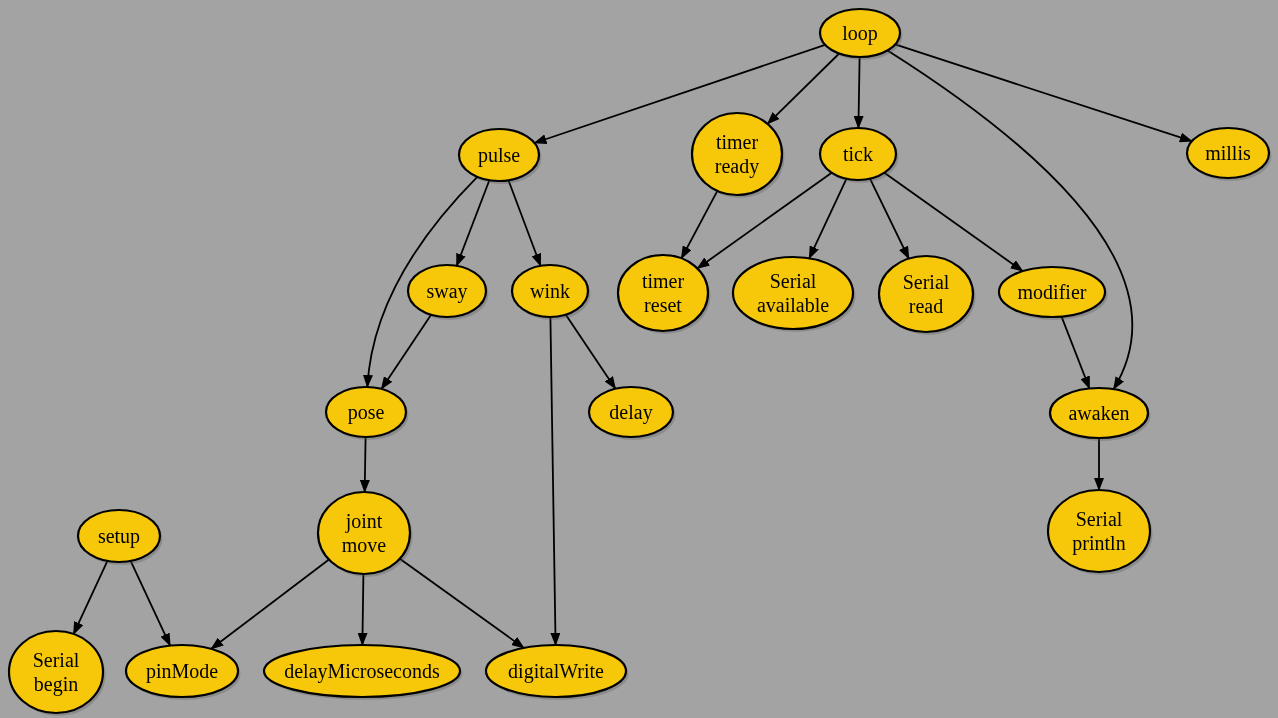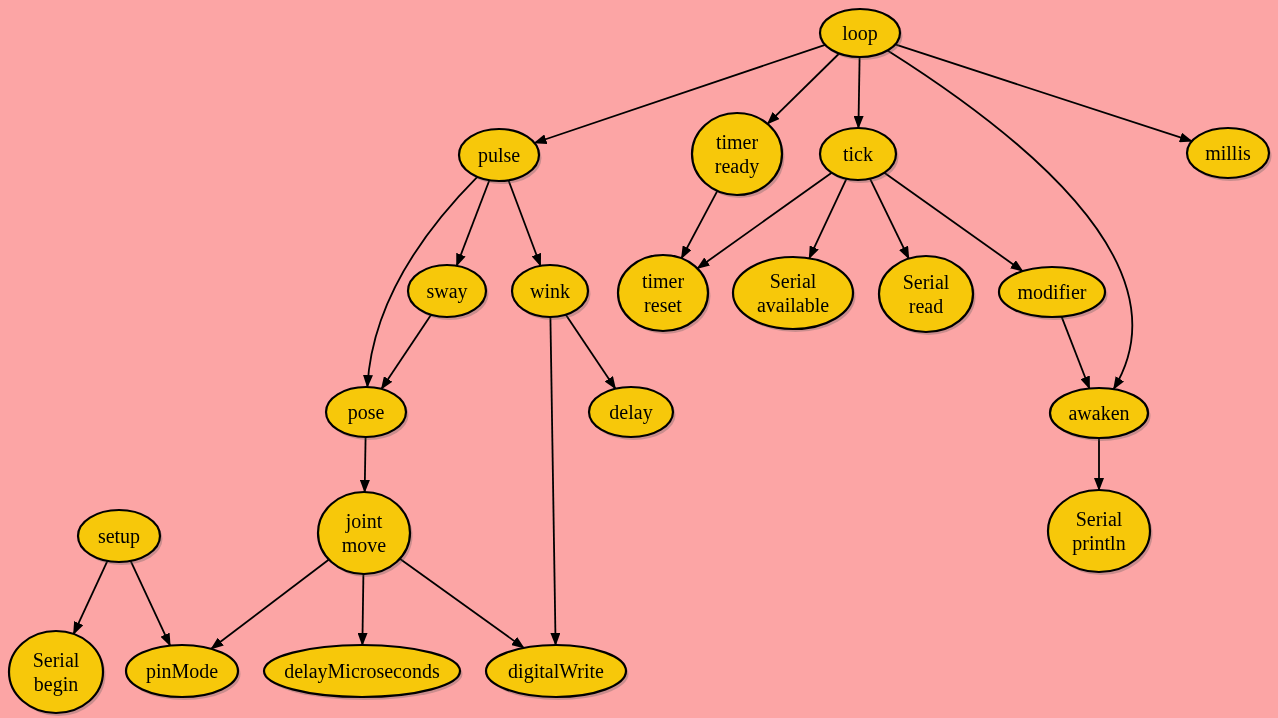--- a/index.html
+++ b/index.html
@@ -8,21 +8,21 @@
     background: #ffffff;
     width: 1278px;
     height: 718px;
     overflow: hidden;
     font-family: "Liberation Serif", "DejaVu Serif", serif;
   }
   .diagram-wrap {
     position: relative;
     width: 1278px;
     height: 718px;
-    background: #fca5a5;
+    background: #a3a3a3;
   }
   svg { display: block; }
   .edge-path {
     fill: none;
     stroke-width: 1.8px;
     stroke-linecap: butt;
   }
   .node-shadow {
     stroke: none;
     opacity: 0.30;

